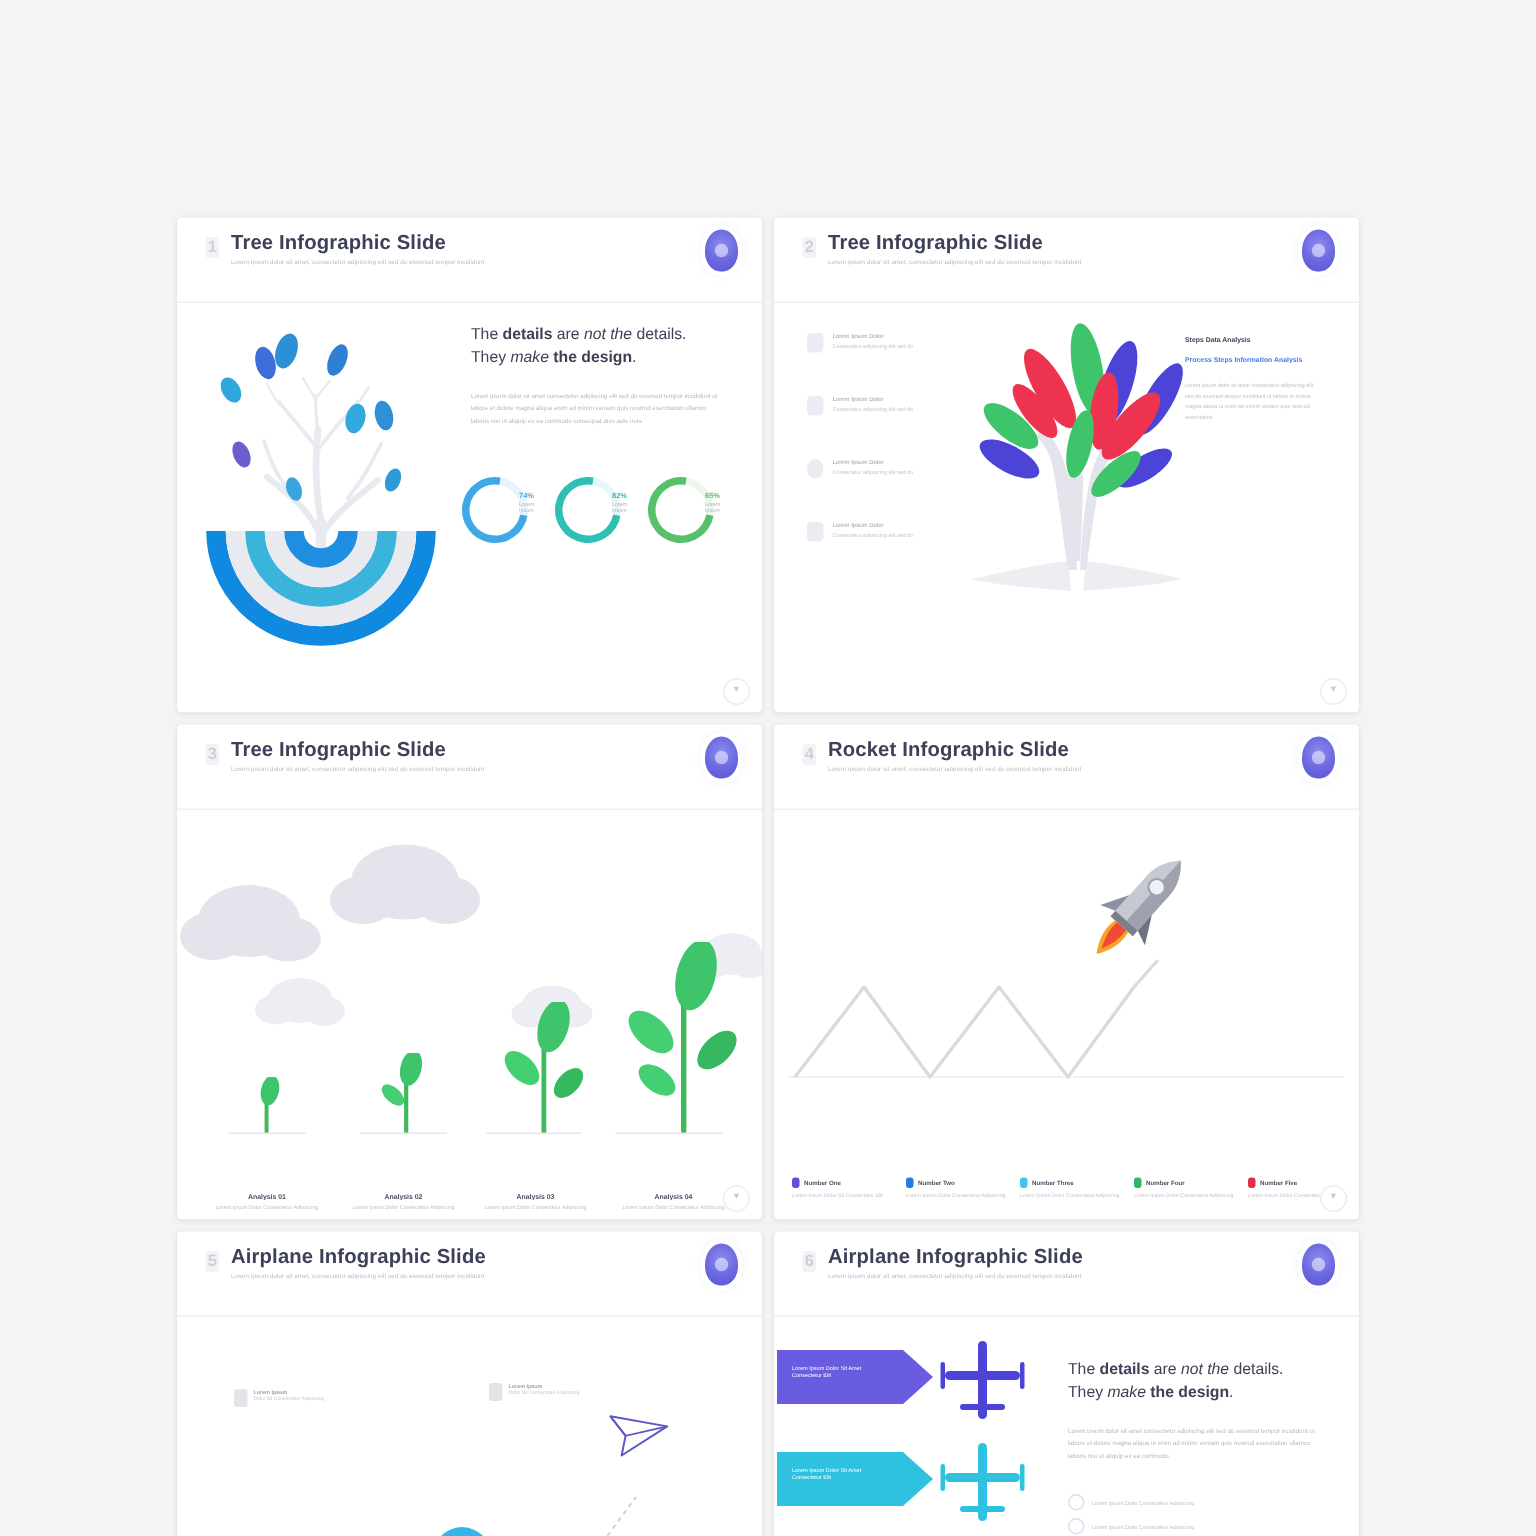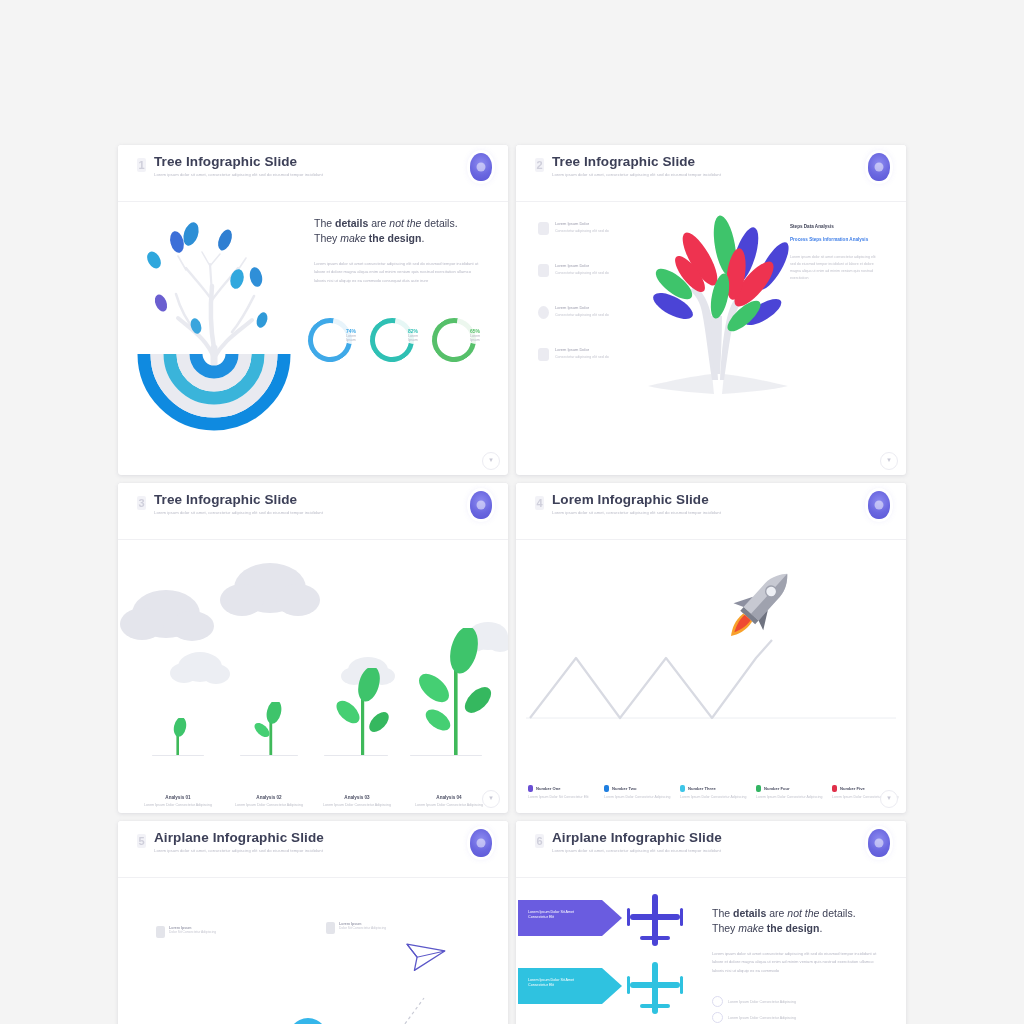--- a/index.html
+++ b/index.html
@@ -362,21 +362,21 @@
         <div class="ptext">Lorem Ipsum Dolor Consectetur Adipiscing</div>
       </div>
 
       <div class="corner-btn">▾</div>
     </div>
   </div>
 
   <div class="slide">
     <div class="s-head">
       <div class="s-num">4</div>
-      <div class="s-title">Lorem Infographic Slide</div>
+      <div class="s-title">Rocket Infographic Slide</div>
       <div class="s-sub">Lorem ipsum dolor sit amet, consectetur adipiscing elit sed do eiusmod tempor incididunt</div>
       <div class="s-avatar"></div>
     </div>
     <div class="s-body">
 
       <svg style="position:absolute;left:0;top:0;width:390px;height:220px" viewBox="0 0 390 220">
         <line x1="10" y1="178" x2="380" y2="178" stroke="#eceef2" stroke-width="1"></line>
         <polyline points="14,178 60,118 104,178 150,118 196,178 240,118 256,100" fill="none" stroke="#d8dae2" stroke-width="2.2" stroke-linejoin="round"></polyline>
         <g transform="translate(244,28) rotate(42)">
           <path d="M14 40 L14 8 C14 -2 20 -10 24 -14 C28 -10 34 -2 34 8 L34 40 Z" fill="#c7c9d2"></path>

